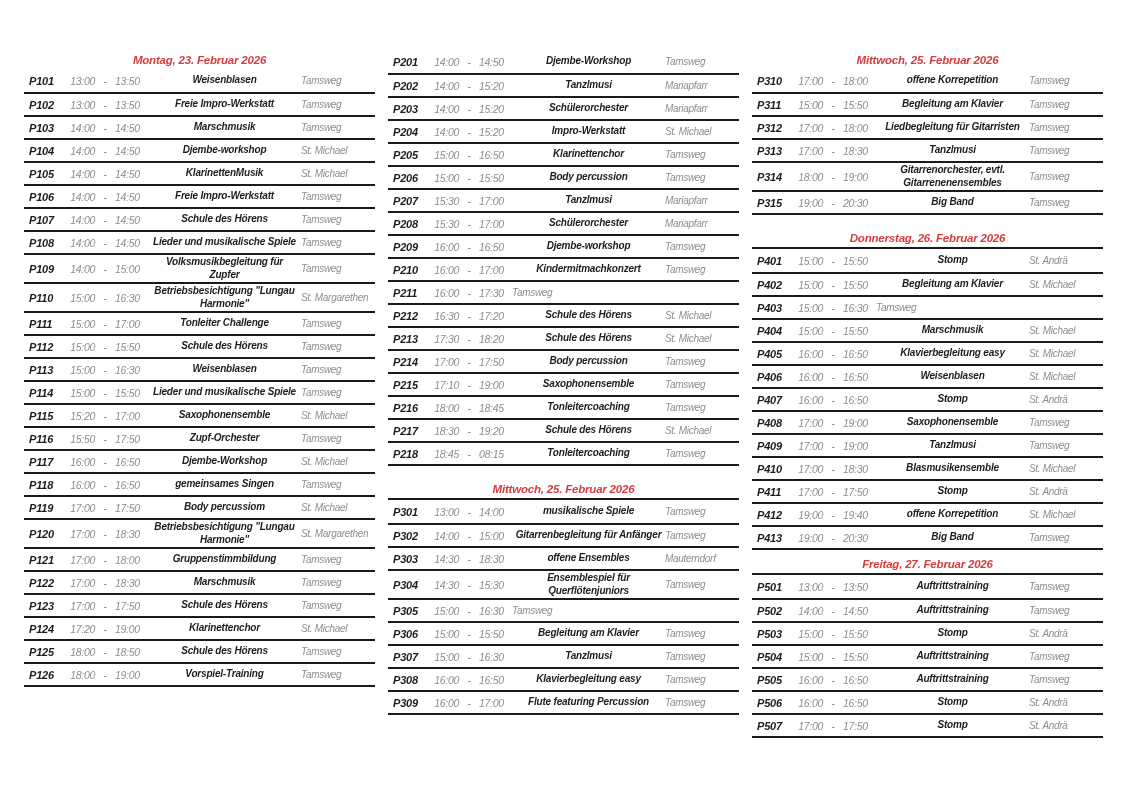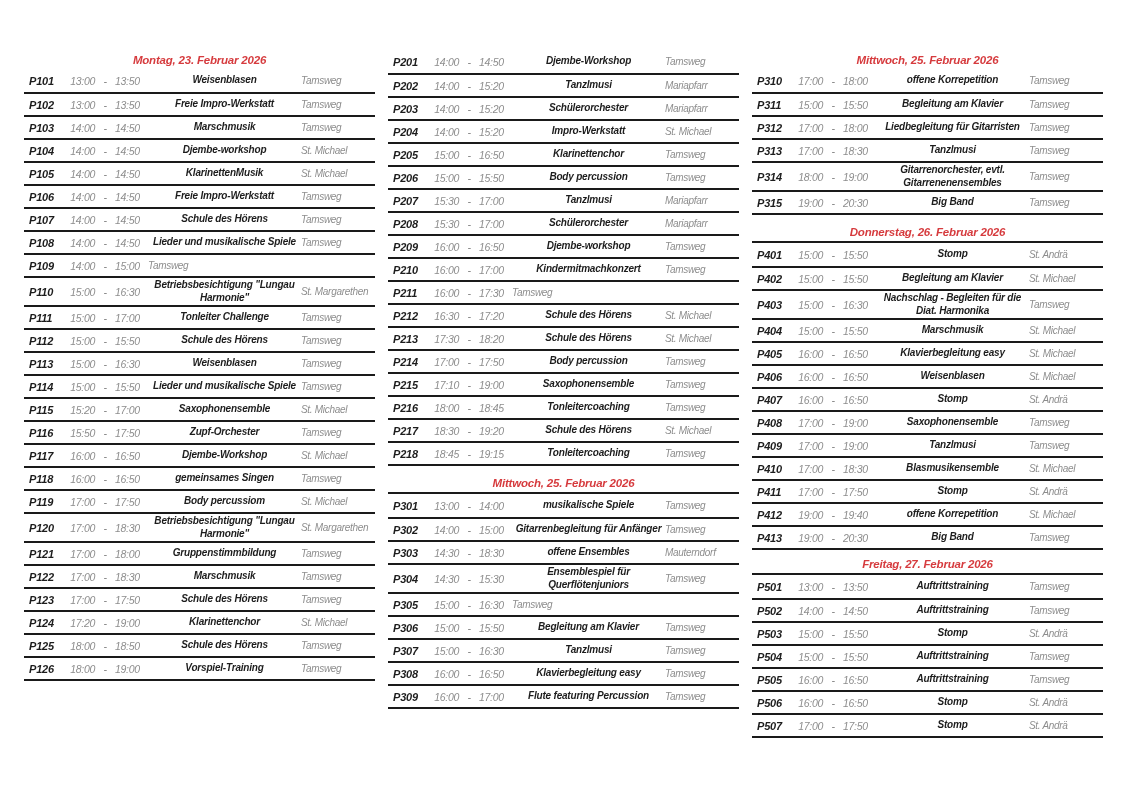--- a/index.html
+++ b/index.html
@@ -20,21 +20,21 @@
     width: 1131px;
     padding: 50px 24px 0 24px;
     display: flex;
     gap: 13px;
   }
   .col {
     width: 351px;
     flex: 0 0 351px;
   }
   .section { }
-  .section + .section { margin-top: 7px; }
+  .section + .section { margin-top: 13px; }
   [data-col="2"] .section:nth-of-type(3) { margin-top: 4px; }
   .section {
     border-bottom: 2px solid #1a1a1a;
   }
   .sec-header {
     min-height: 19px;
     display: flex;
     align-items: center;
     justify-content: center;
     font-weight: bold;
@@ -173,20 +173,21 @@
           <span class="act">Lieder und musikalische Spiele</span>
           <span class="loc">Tamsweg</span>
         </div>
         <div class="row">
           <span class="pid">P109</span>
           <span class="time">
             <span class="ts">14:00</span>
             <span class="sep">-</span>
             <span class="te">15:00</span>
           </span>
+          <span class="act">Volksmusikbegleitung für Zupfer</span>
           <span class="loc">Tamsweg</span>
         </div>
         <div class="row">
           <span class="pid">P110</span>
           <span class="time">
             <span class="ts">15:00</span>
             <span class="sep">-</span>
             <span class="te">16:30</span>
           </span>
           <span class="act">Betriebsbesichtigung  "Lungau Harmonie"</span>
@@ -523,21 +524,21 @@
             <span class="te">19:20</span>
           </span>
           <span class="act">Schule des Hörens</span>
           <span class="loc">St. Michael</span>
         </div>
         <div class="row">
           <span class="pid">P218</span>
           <span class="time">
             <span class="ts">18:45</span>
             <span class="sep">-</span>
-            <span class="te">19:15</span>
+            <span class="te">08:15</span>
           </span>
           <span class="act">Tonleitercoaching</span>
           <span class="loc">Tamsweg</span>
         </div>
       </div>
       <div class="section">
         <div class="sec-header" style="color: rgb(214, 59, 62);">Mittwoch, 25. Februar 2026</div>
         <div class="row">
           <span class="pid">P301</span>
           <span class="time">
@@ -715,21 +716,20 @@
           <span class="act">Begleitung am Klavier</span>
           <span class="loc">St. Michael</span>
         </div>
         <div class="row">
           <span class="pid">P403</span>
           <span class="time">
             <span class="ts">15:00</span>
             <span class="sep">-</span>
             <span class="te">16:30</span>
           </span>
-          <span class="act">Nachschlag - Begleiten für die Diat. Harmonika</span>
           <span class="loc">Tamsweg</span>
         </div>
         <div class="row">
           <span class="pid">P404</span>
           <span class="time">
             <span class="ts">15:00</span>
             <span class="sep">-</span>
             <span class="te">15:50</span>
           </span>
           <span class="act">Marschmusik</span>

